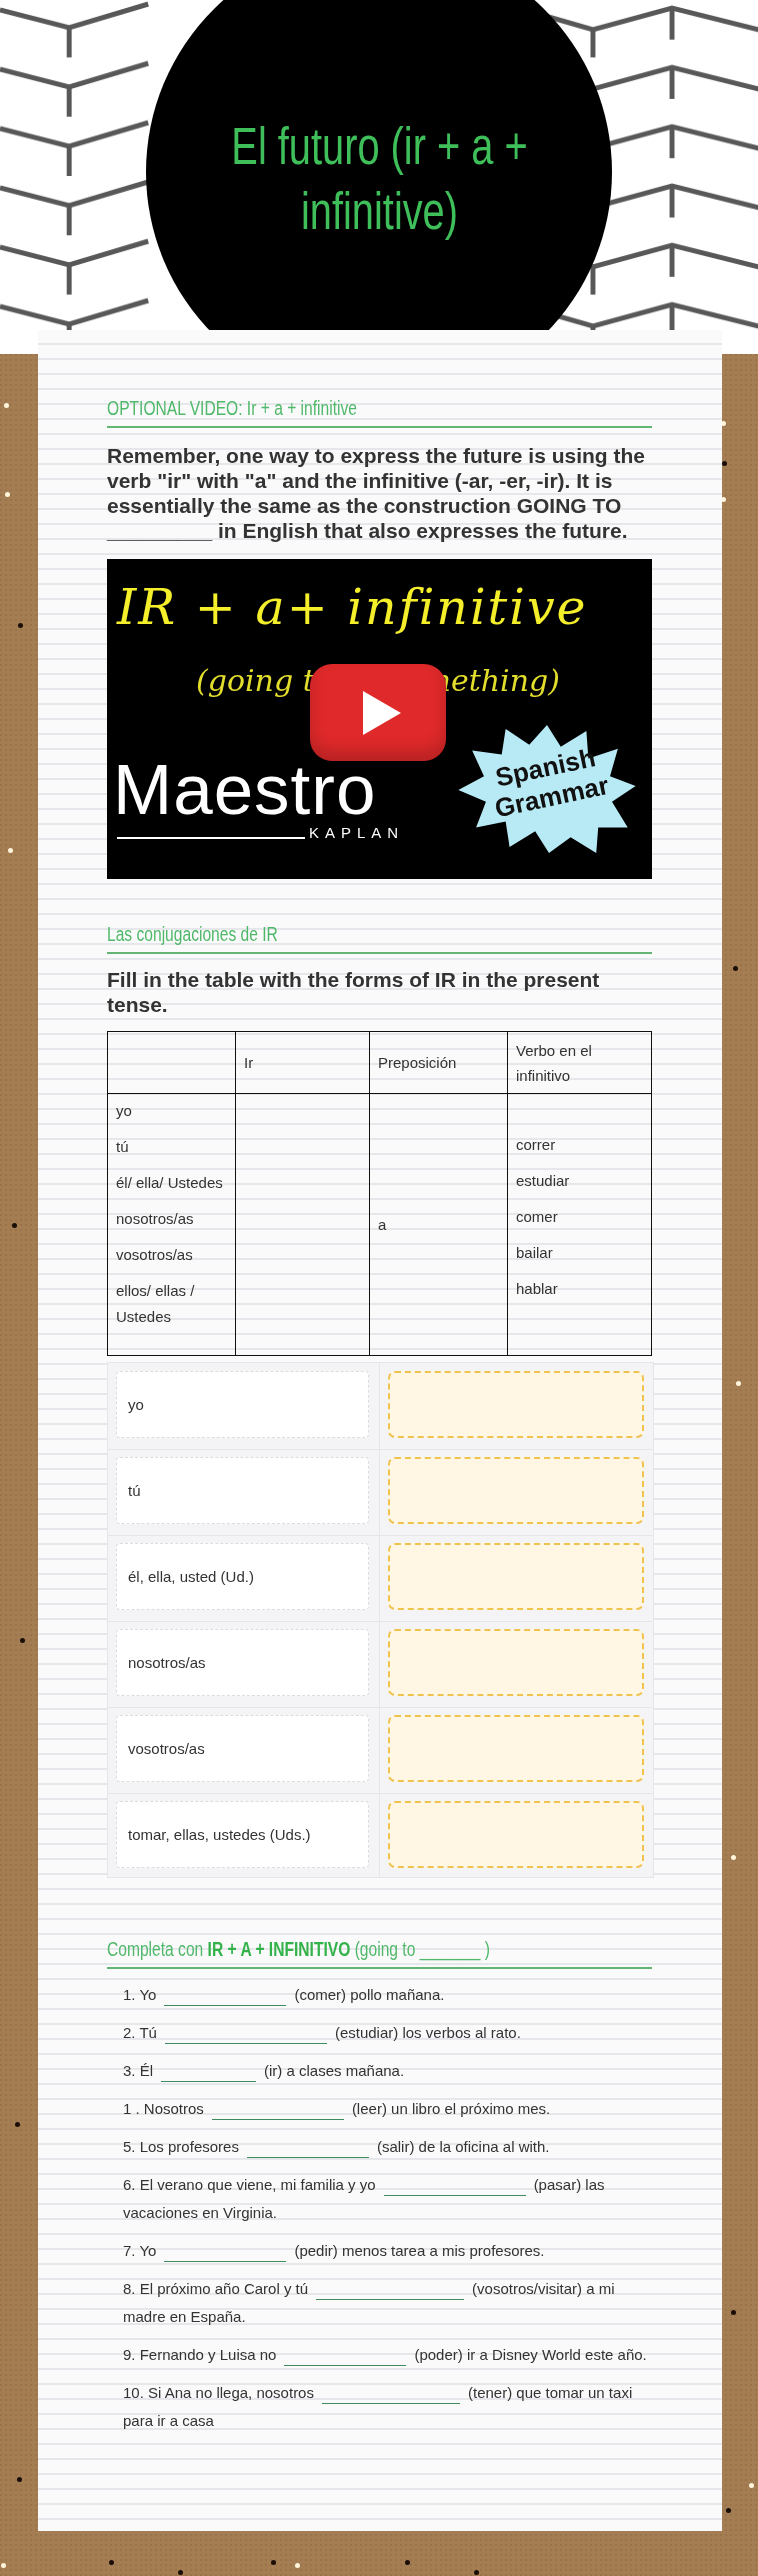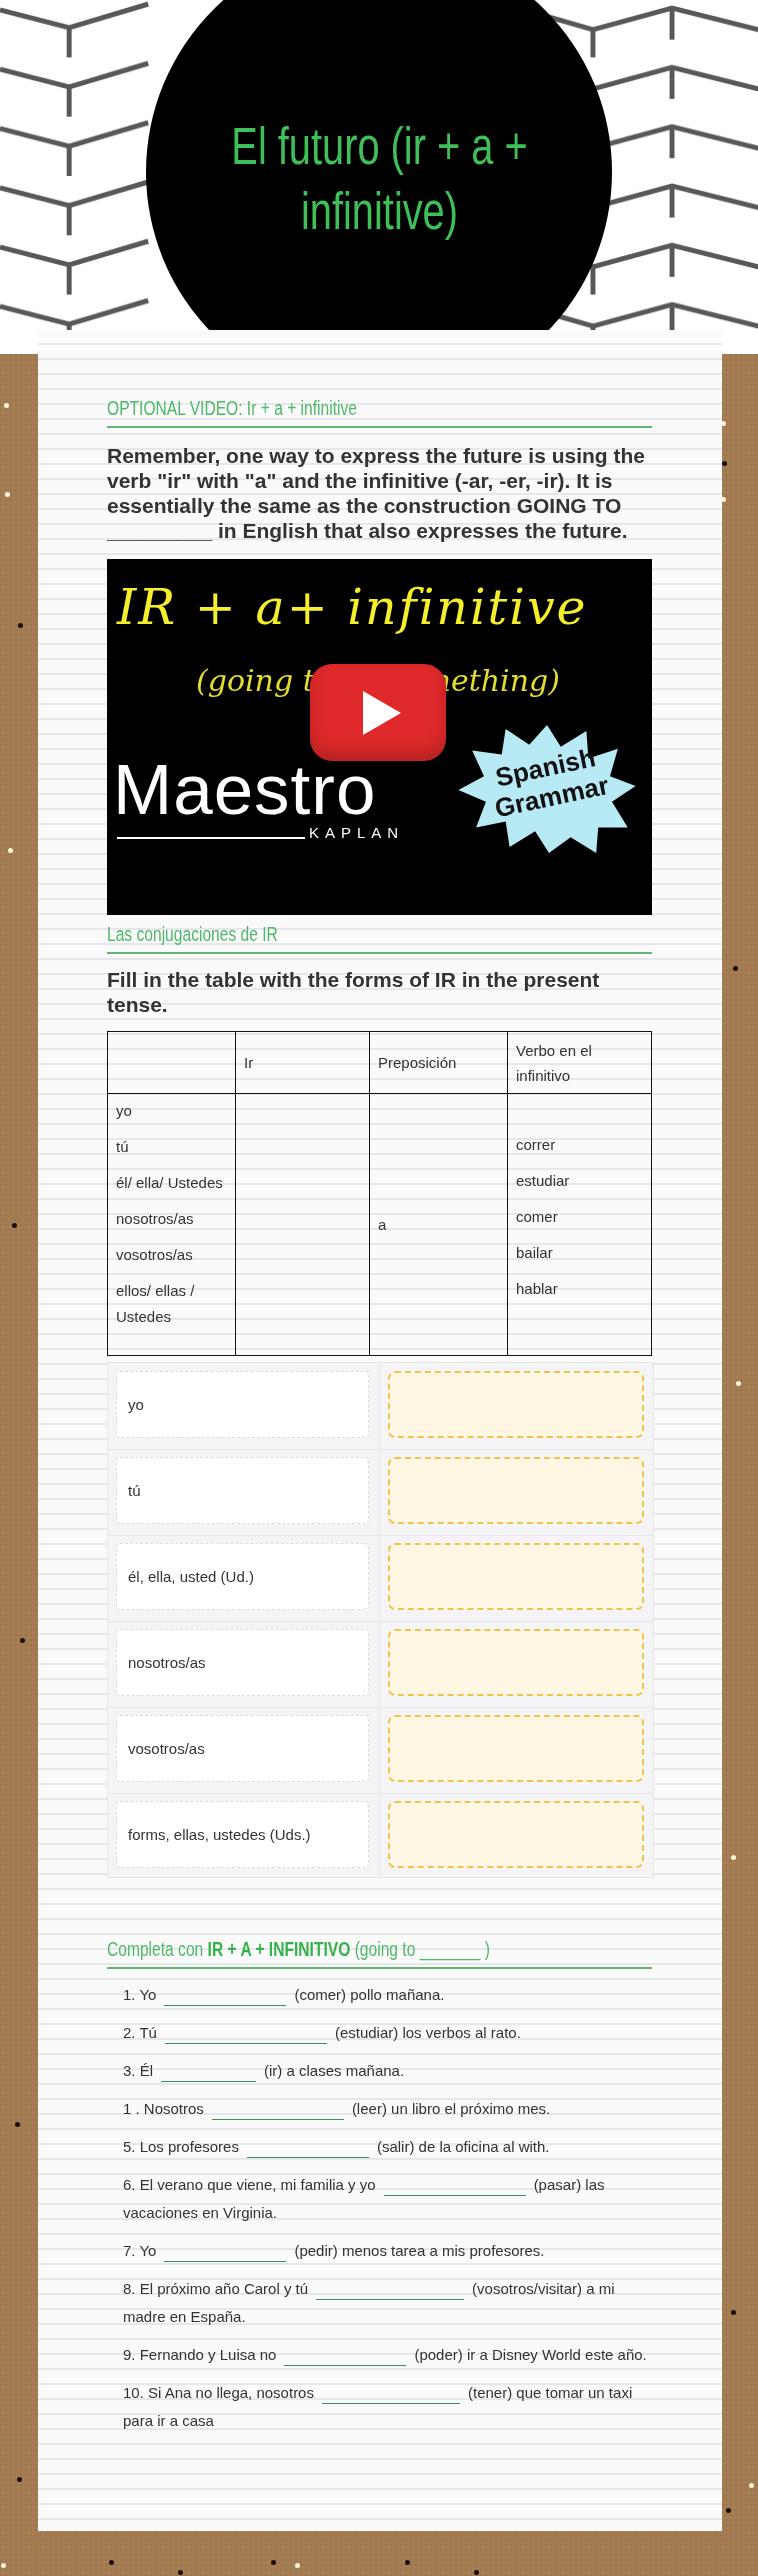--- a/index.html
+++ b/index.html
@@ -57,21 +57,21 @@
   }
   .sec-title b { color: #33b24a; font-weight: bold; }
   .sec-rule { height: 2px; background: #62b573; margin-top: 2px; }
   .body-text {
     color: #333; font-size: 21px; line-height: 25px;
     font-family: "Liberation Sans", sans-serif;
     font-weight: bold;
   }
 
   .video {
-    position: absolute; left: 0; top: 229px; width: 545px; height: 356px;
+    position: absolute; left: 0; top: 229px; width: 545px; height: 320px;
     background: #000; overflow: hidden;
   }
   .v-title { position: absolute; left: 10px; top: 20px; color: #f4ef2a;
     font-family: "DejaVu Serif", serif; font-size: 49px; font-style: italic; letter-spacing: 2px; }
   .v-sub { position: absolute; left: 89px; top: 104px; color: #e3de2c;
     font-family: "DejaVu Serif", serif; font-size: 30px; font-style: italic; }
   .v-maestro { position: absolute; left: 6px; top: 190px; color: #fff;
     font-family: "Liberation Sans", sans-serif; font-size: 71px; font-weight: 300; letter-spacing: 1px; }
   .v-rule { position: absolute; left: 10px; top: 278px; width: 188px; height: 2px; background: #fff; }
   .v-kaplan { position: absolute; left: 202px; top: 265px; color: #fff;
@@ -275,21 +275,21 @@
       </div>
       <div class="m-row" style="top:258px">
         <div class="m-left">nosotros/as</div>
         <div class="m-right"></div>
       </div>
       <div class="m-row" style="top:344px">
         <div class="m-left">vosotros/as</div>
         <div class="m-right"></div>
       </div>
       <div class="m-row" style="top:430px;border-bottom:none">
-        <div class="m-left">forms, ellas, ustedes (Uds.)</div>
+        <div class="m-left">tomar, ellas, ustedes (Uds.)</div>
         <div class="m-right"></div>
       </div>
     </div>
 
     <div style="position:absolute;left:0;top:1608px;width:545px">
       <div class="sec-title"><span>Completa con </span><b>IR + A + INFINITIVO</b><span> (going to _______ )</span></div>
       <div class="sec-rule"></div>
     </div>
 
     <div class="ex-list" style="top:1651px">

